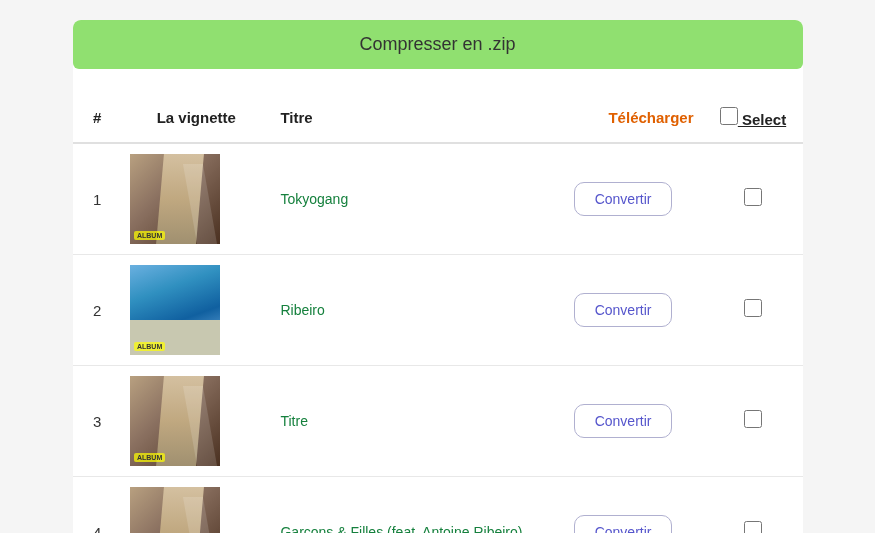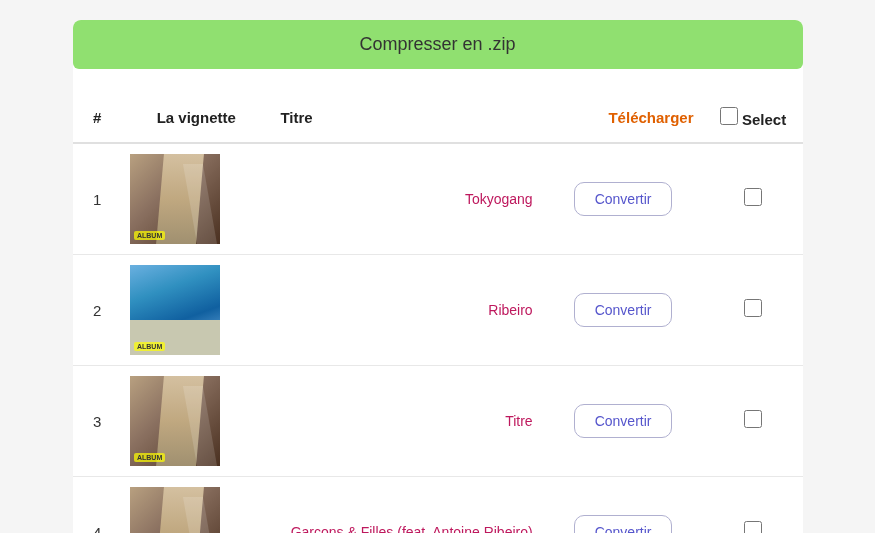--- a/index.html
+++ b/index.html
@@ -73,20 +73,21 @@
 
     thead th.col-dl {
       width: 130px;
       text-align: right;
       color: #e06000;
     }
 
     thead th.col-select {
       width: 80px;
       text-align: center;
+      text-decoration: underline;
     }
 
     .select-all-checkbox {
       width: 18px;
       height: 18px;
       cursor: pointer;
       accent-color: #90e070;
     }
 
     tbody tr {
@@ -152,23 +153,23 @@
       content: '';
       position: absolute;
       bottom: 0;
       left: 0;
       right: 0;
       height: 35px;
       background: #c8c8b0;
     }
 
     td.col-title {
-      text-align: right;
+      text-align: left;
       font-size: 14px;
-      color: #be185d;
+      color: #15803d;
     }
 
     td.col-dl {
       text-align: center;
     }
 
     .convertir-btn {
       background: #fff;
       border: 1.5px solid #b0b0d0;
       color: #5555cc;

